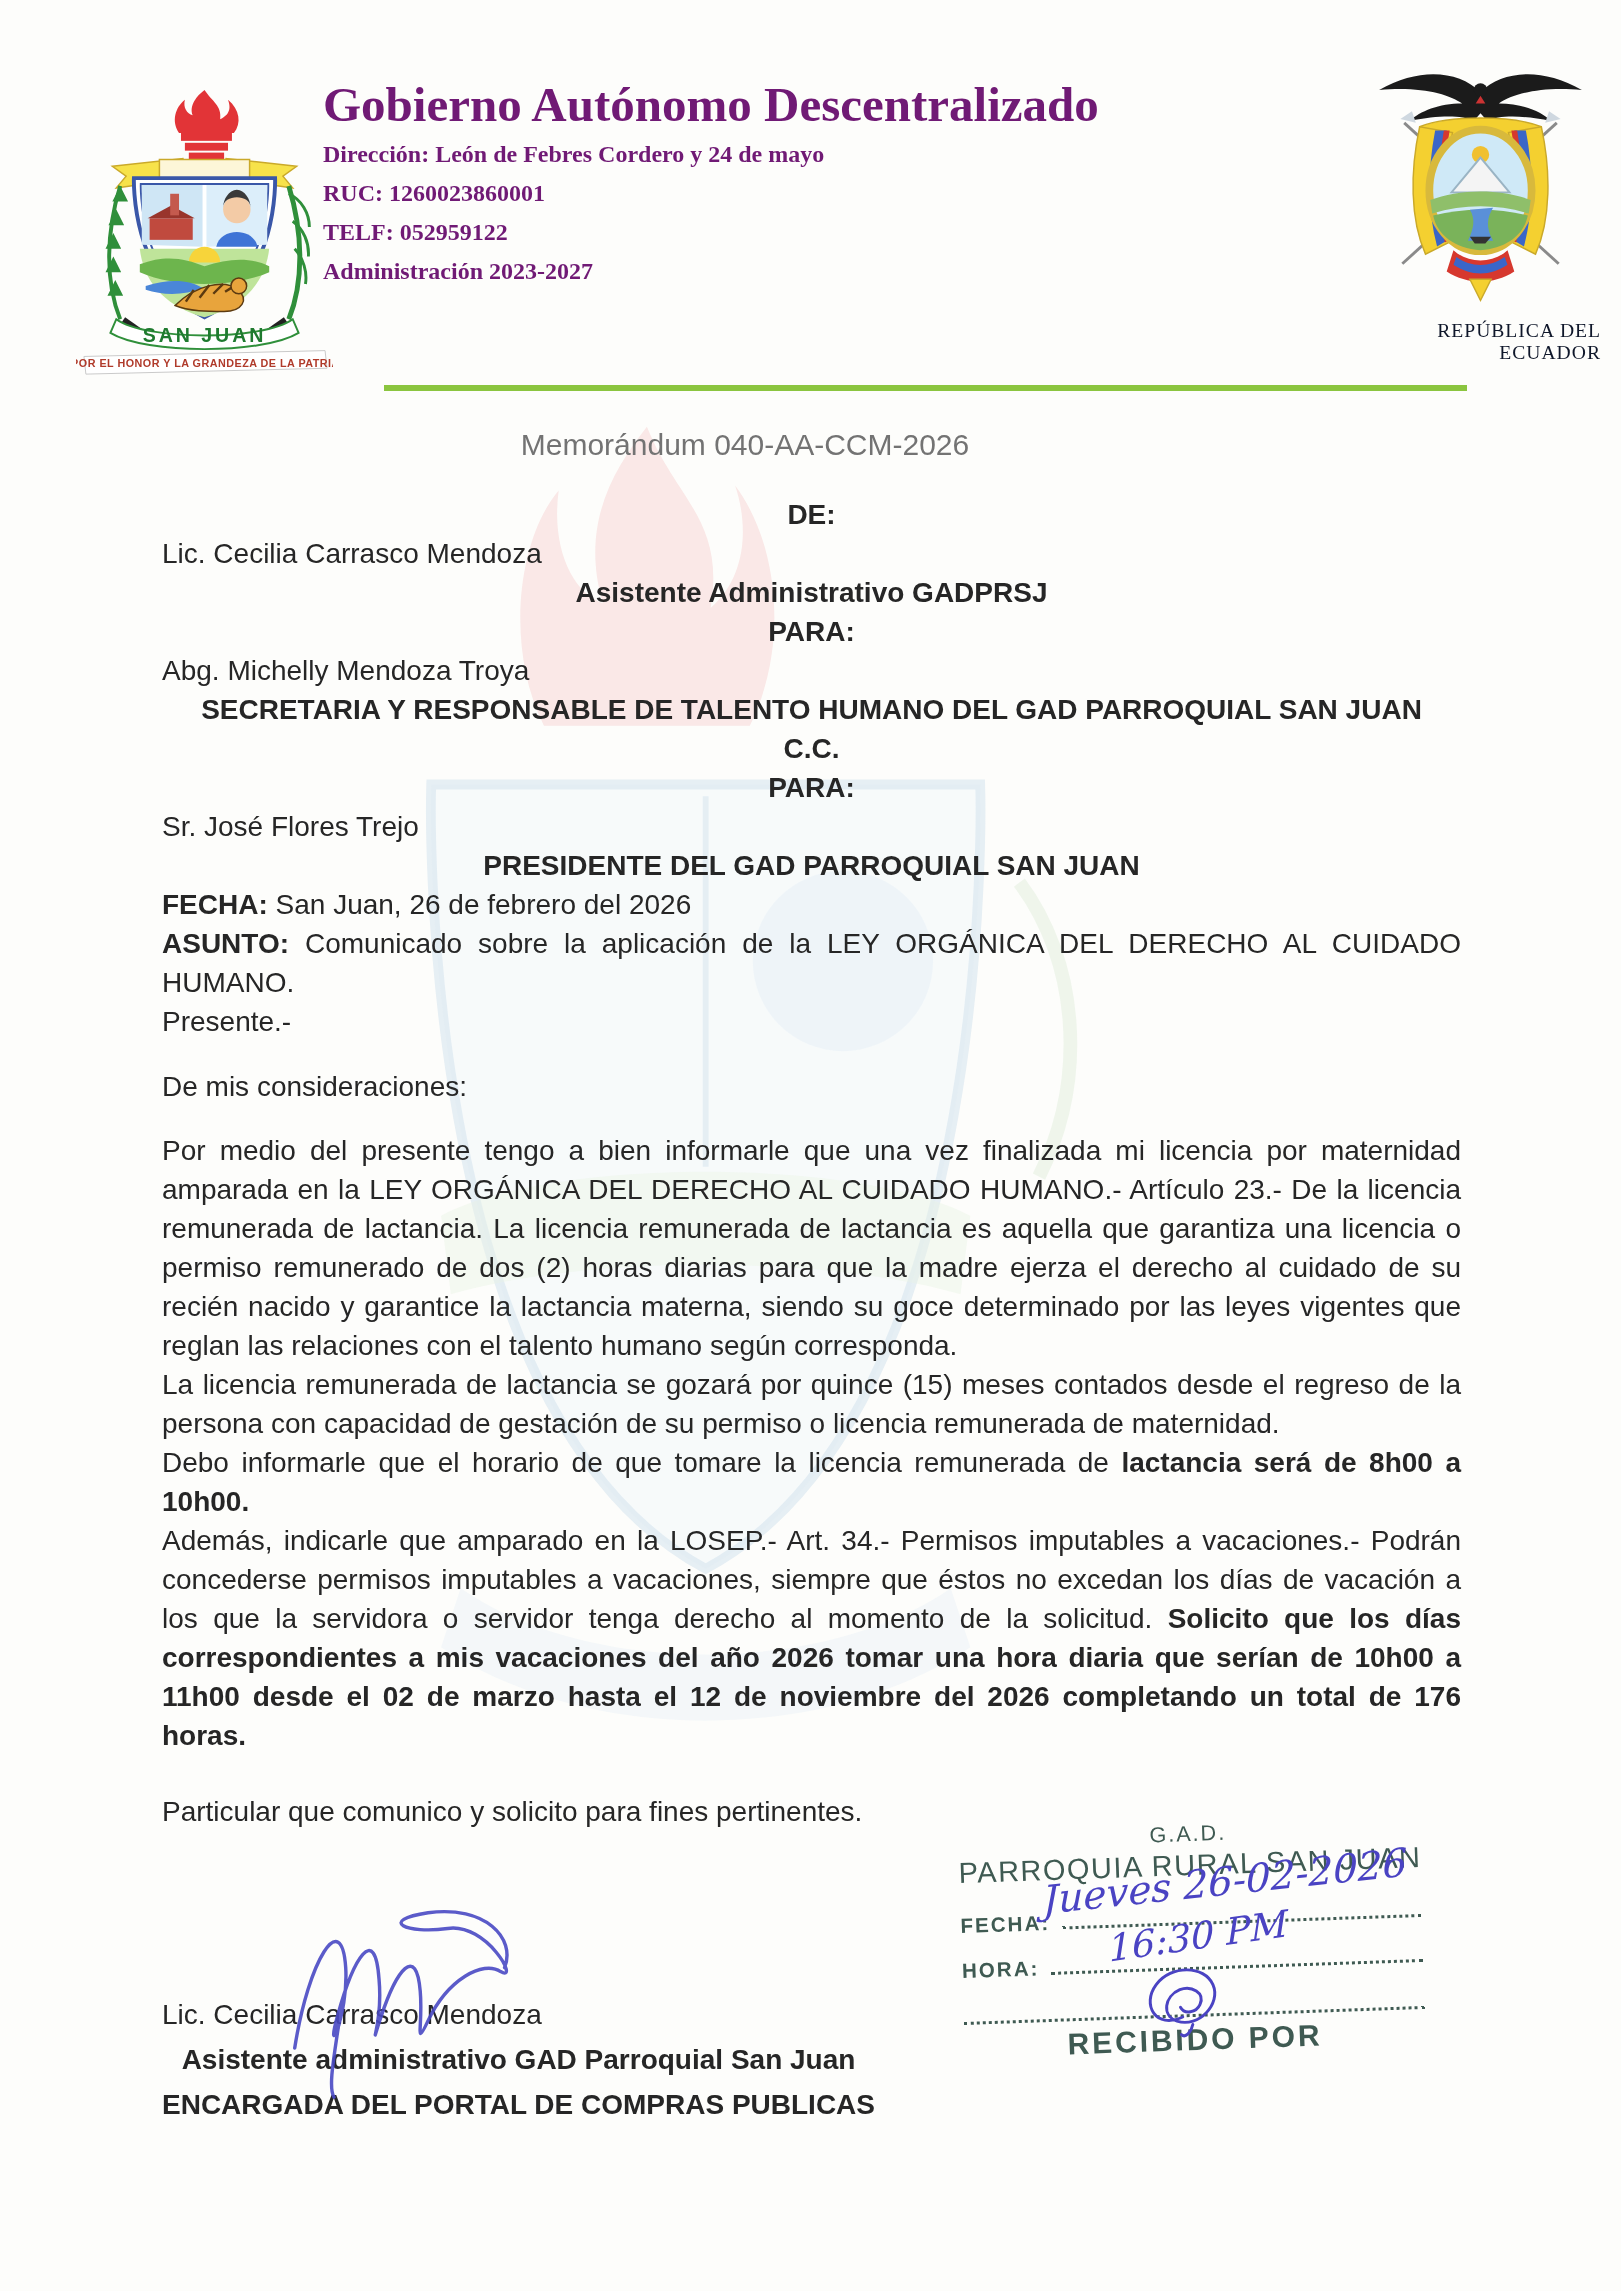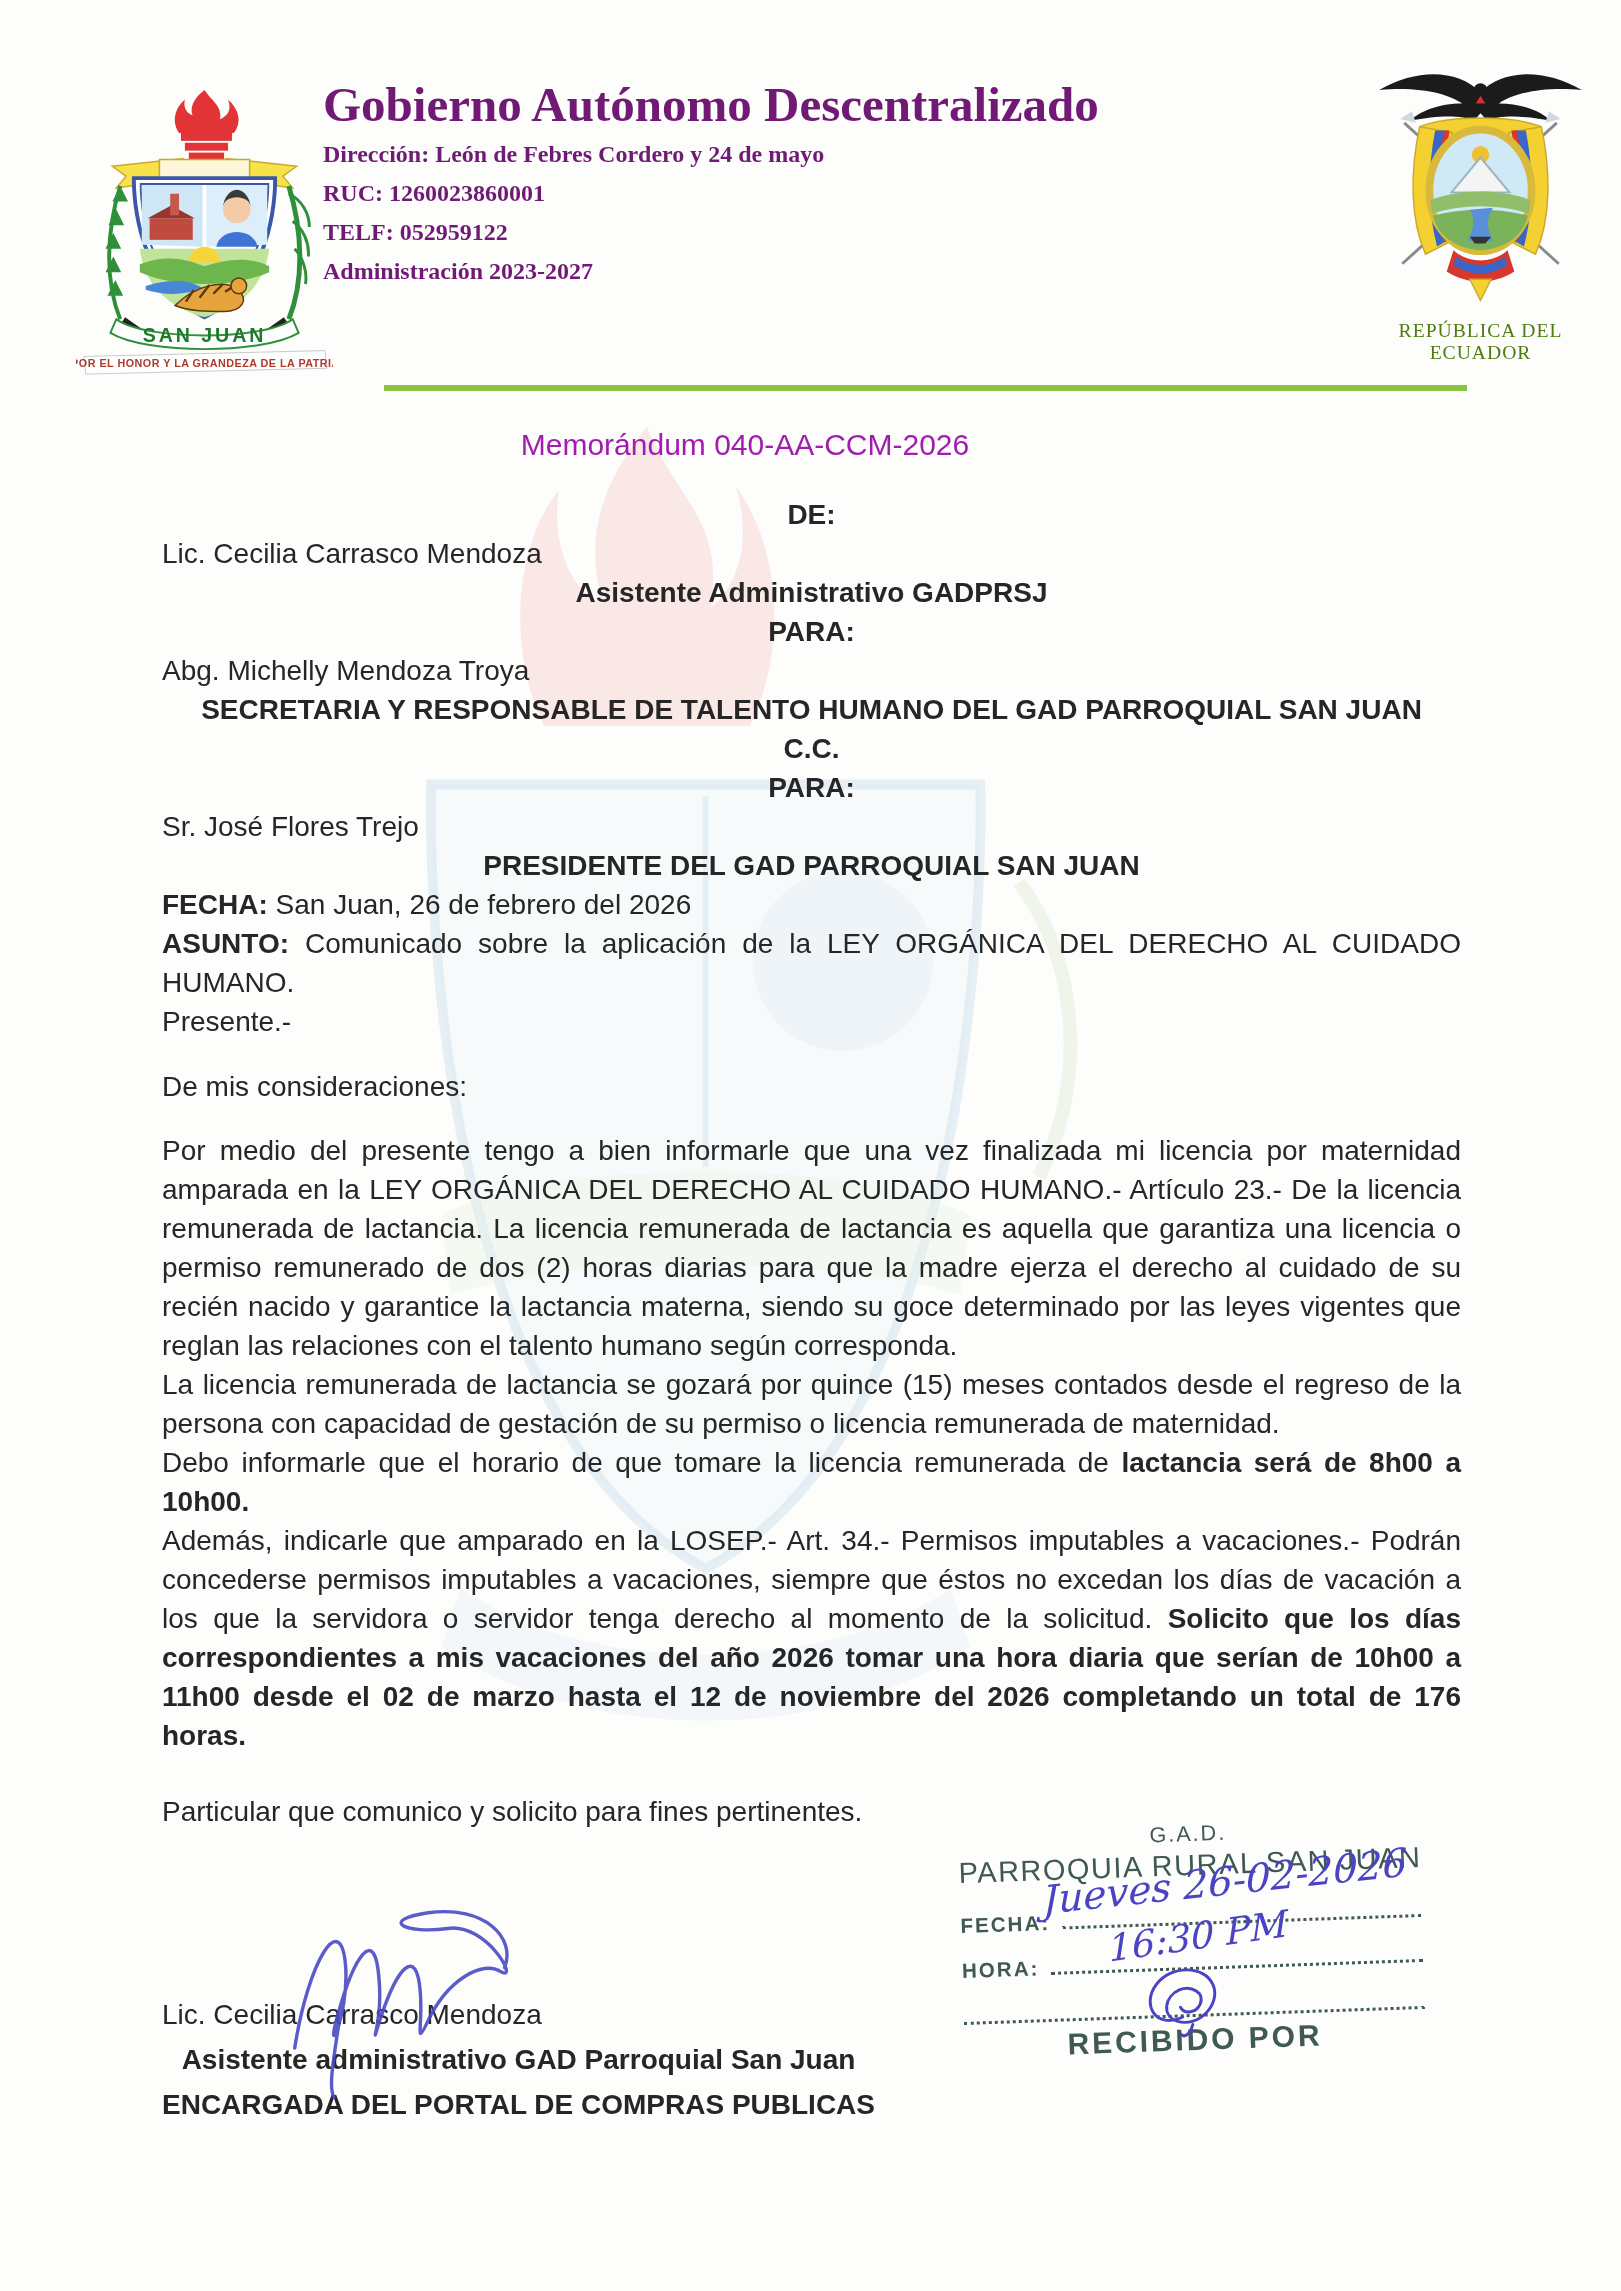--- a/index.html
+++ b/index.html
@@ -15,24 +15,24 @@
   .header-center{
     position:absolute;left:323px;top:74px;width:1019px;text-align:left;z-index:2;
     color:#701a75;font-family:"Liberation Serif",serif;font-weight:bold;
   }
   .ht1{font-size:49px;line-height:61px;}
   .ht2{font-size:47px;line-height:57px;}
   .hsub{font-size:24px;line-height:39px;}
   .emblem-right{position:absolute;left:1360px;top:63px;width:241px;text-align:center;z-index:2;}
   .emblem-right .caption{
     font-family:"Liberation Serif",serif;font-size:19.6px;letter-spacing:1px;
-    color:#4d7c0f;margin-top:2px;font-weight:normal;
+    color:#0f172a;margin-top:2px;font-weight:normal;text-align:right;
   }
   .green-line{position:absolute;left:384px;top:385px;width:1083px;height:5.9px;background:#8bc53f;z-index:2;}
-  .memo-ref{position:absolute;left:0;top:428px;width:1490px;text-align:center;font-size:30px;color:#a21caf;z-index:2;}
+  .memo-ref{position:absolute;left:0;top:428px;width:1490px;text-align:center;font-size:30px;color:#737373;z-index:2;}
   
   .doc-body{position:absolute;left:162px;top:495px;width:1299px;font-size:28px;line-height:39px;z-index:2;}
   .doc-body p{margin:0;}
   .bold{font-weight:bold;text-align:center;}
   .para{text-align:justify;}
   .mt{margin-top:25.5px !important;}
   .asunto{text-align:justify;word-spacing:5.9px;}
   .closing{margin-top:37px !important;}
   
   .sig-block{position:absolute;left:162px;top:1994px;font-size:28px;line-height:41px;z-index:3;}

